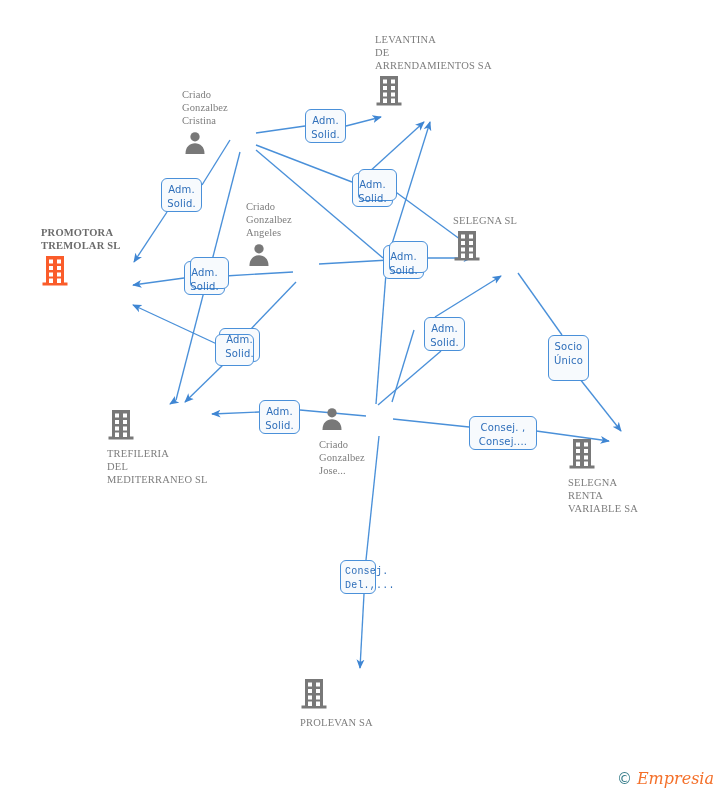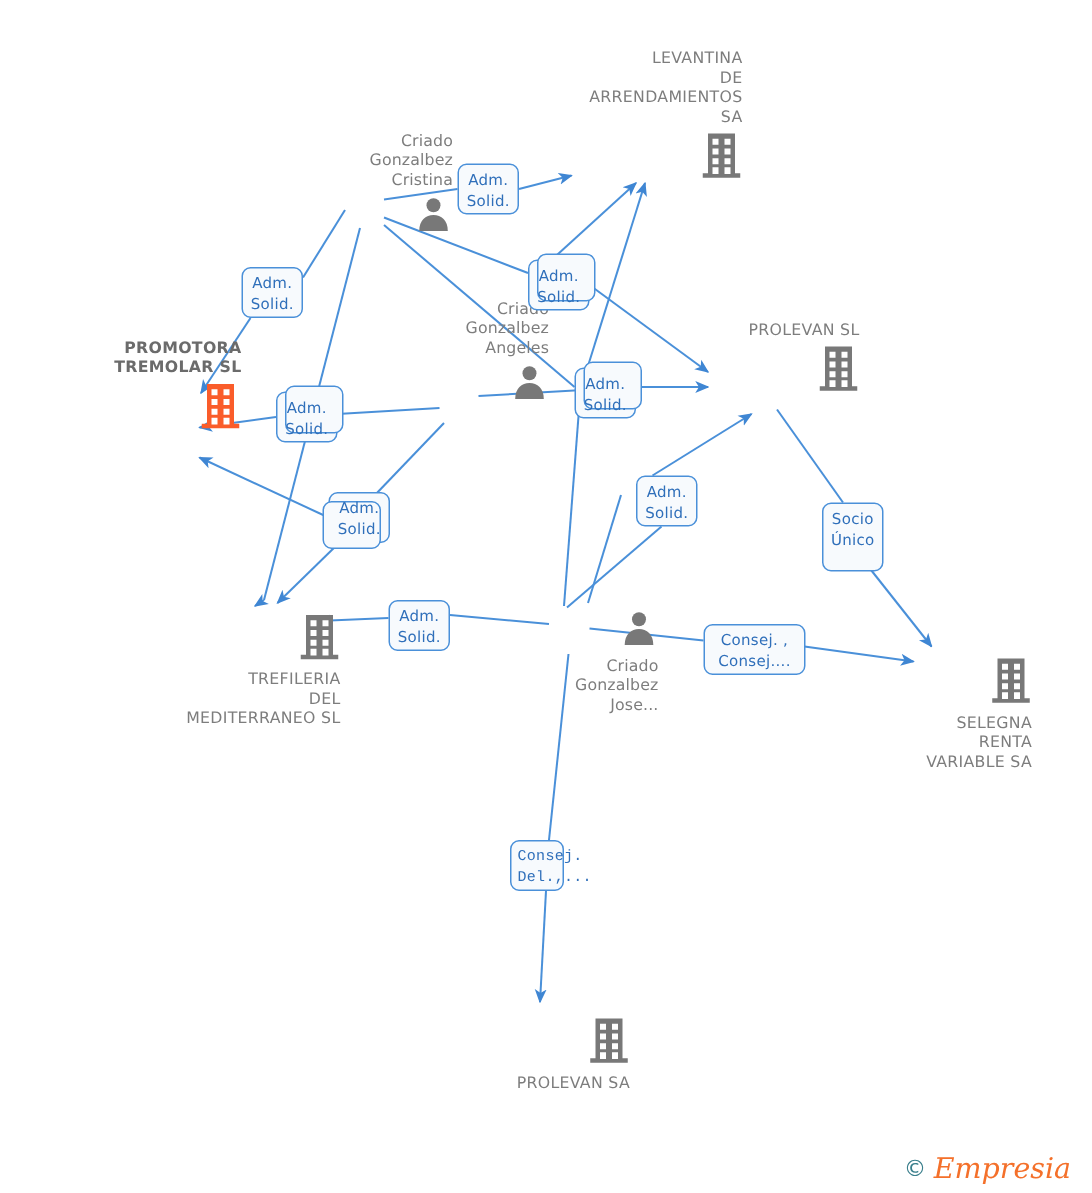--- a/index.html
+++ b/index.html
@@ -5,21 +5,21 @@
 <style>
   html,body{margin:0;padding:0;background:#ffffff;}
   body{
     font-family:"DejaVu Sans","Liberation Sans",sans-serif;
     width:728px;height:795px;position:relative;overflow:hidden;
   }
   #canvas{position:absolute;left:0;top:0;width:728px;height:795px;}
   svg.edges{position:absolute;left:0;top:0;width:728px;height:795px;pointer-events:none;}
 
   
-  .node{position:absolute;width:120px;margin-left:-60px;text-align:right;}
+  .node{position:absolute;width:120px;margin-left:-60px;text-align:left;font-family:Liberation Serif, serif;}
   .node .glyph{display:block;margin:0 auto;}
   .node .caption{
     display:block;font-size:10.5px;line-height:13px;color:#7d7d7d;
     letter-spacing:.1px;white-space:pre-line;
   }
   .node.company .caption{letter-spacing:.2px;}
   .node.highlight .caption{color:#6b6b6b;font-weight:bold;letter-spacing:.2px;}
   .node.cap-above .caption{margin-bottom:2px;}
   .node.cap-below .caption{margin-top:3px;}
 
@@ -49,21 +49,21 @@
   .rel.stack.one::after{display:none;}
   .rel.stack.down::before{left:-5px;top:5px;right:5px;bottom:-5px;}
 
   
   #watermark{
     position:absolute;right:14px;bottom:6px;
     display:flex;align-items:center;gap:5px;
     font-size:17px;line-height:20px;
   }
   #watermark .cmark{color:#3a7f8c;font-size:15px;}
-  #watermark .brand{color:#f4702a;font-family:"DejaVu Serif","Liberation Serif",serif;font-style:italic;font-size:19px;}
+  #watermark .brand{color:#f4702a;font-family:"DejaVu Serif","Liberation Serif",serif;font-style:italic;font-size:16px;}
 </style>
 </head>
 <body>
 
 <div id="canvas">
 
   <svg class="edges" viewBox="0 0 728 795">
     <defs>
       <marker id="ah" viewBox="0 0 10 10" refX="9" refY="5" markerWidth="7" markerHeight="7" orient="auto-start-reverse">
         <path d="M0,0.8 L10,5 L0,9.2 L2.6,5 Z" fill="#3f86d3"></path>
@@ -166,21 +166,21 @@
       <svg width="26" height="26" viewBox="0 0 24 24">
           <g fill="#787878">
         <circle cx="12" cy="7.2" r="4.3"></circle>
         <path d="M3.2 23 C3.2 16.4 7.2 13.2 12 13.2 C16.8 13.2 20.8 16.4 20.8 23 Z"></path>
       </g>
         </svg>
     </span>
   </div>
 
   <div class="node company cap-above" style="left:513px;top:214px;">
-    <span class="caption">PROLEVAN SL</span>
+    <span class="caption">SELEGNA SL</span>
     <span class="glyph">
       <svg width="28" height="32" viewBox="0 0 28 32">
           <g fill="#787878">
         <rect x="5" y="2" width="18" height="27"></rect>
         <rect x="1.5" y="28.5" width="25" height="3"></rect>
         <g fill="#ffffff">
           <rect x="8" y="5.5" width="4" height="4"></rect>
               <rect x="16" y="5.5" width="4" height="4"></rect>
           <rect x="8" y="12" width="4" height="4"></rect>
               <rect x="16" y="12" width="4" height="4"></rect>

